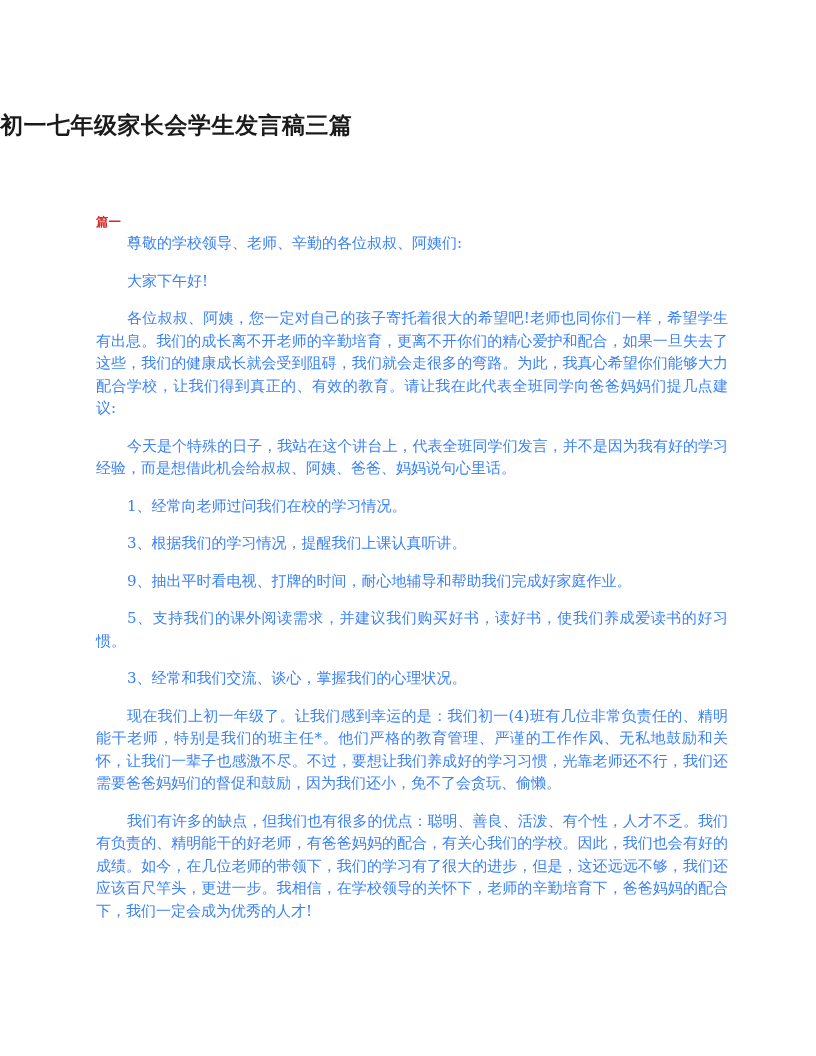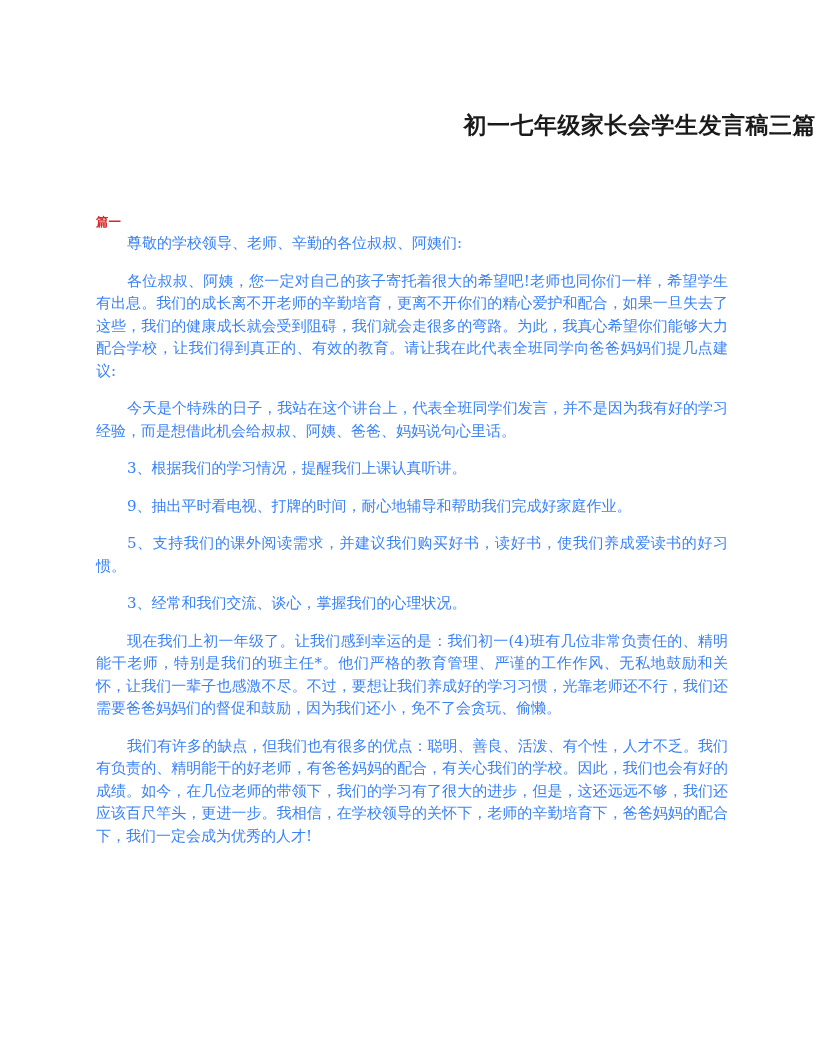--- a/index.html
+++ b/index.html
@@ -14,21 +14,21 @@
     background: #ffffff;
     margin: 0 auto;
     overflow: hidden;
     font-family: "DejaVu Serif", "Liberation Serif", serif;
   }
   .doc-title {
     position: absolute;
     top: 96px;
     left: 0;
     width: 816px;
-    text-align: right;
+    text-align: left;
     font-family: "DejaVu Sans", "Liberation Sans", sans-serif;
     font-size: 23px;
     font-weight: bold;
     color: #1a1a1a;
     letter-spacing: 0.5px;
     line-height: 28px;
   }
   .body-block {
     position: absolute;
     top: 182px;
@@ -67,25 +67,27 @@
 <div class="page">
 
   <h1 class="doc-title">初一七年级家长会学生发言稿三篇</h1>
 
   <div class="body-block">
 
     <div class="section-marker">篇一</div>
 
     <p class="para">尊敬的学校领导、老师、辛勤的各位叔叔、阿姨们:</p>
 
+    <p class="para">大家下午好!</p>
 
     <p class="para">各位叔叔、阿姨，您一定对自己的孩子寄托着很大的希望吧!老师也同你们一样，希望学生有出息。我们的成长离不开老师的辛勤培育，更离不开你们的精心爱护和配合，如果一旦失去了这些，我们的健康成长就会受到阻碍，我们就会走很多的弯路。为此，我真心希望你们能够大力配合学校，让我们得到真正的、有效的教育。请让我在此代表全班同学向爸爸妈妈们提几点建议:</p>
 
     <p class="para">今天是个特殊的日子，我站在这个讲台上，代表全班同学们发言，并不是因为我有好的学习经验，而是想借此机会给叔叔、阿姨、爸爸、妈妈说句心里话。</p>
 
+    <p class="para list-item">1、经常向老师过问我们在校的学习情况。</p>
 
 
     <p class="para list-item">3、根据我们的学习情况，提醒我们上课认真听讲。</p>
 
     <p class="para list-item">9、抽出平时看电视、打牌的时间，耐心地辅导和帮助我们完成好家庭作业。</p>
 
     <p class="para list-item">5、支持我们的课外阅读需求，并建议我们购买好书，读好书，使我们养成爱读书的好习惯。</p>
 
     <p class="para list-item">3、经常和我们交流、谈心，掌握我们的心理状况。</p>
 

